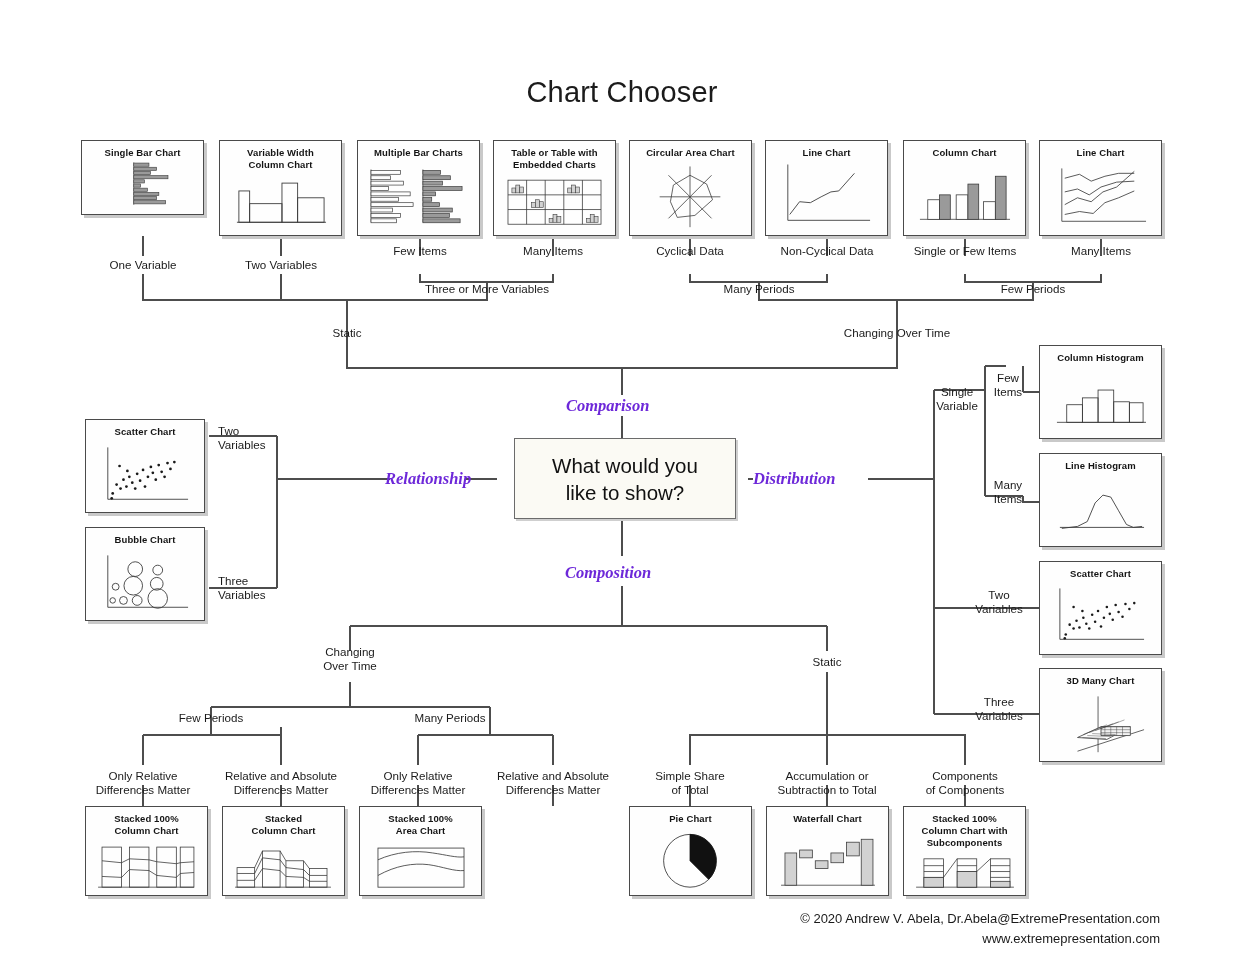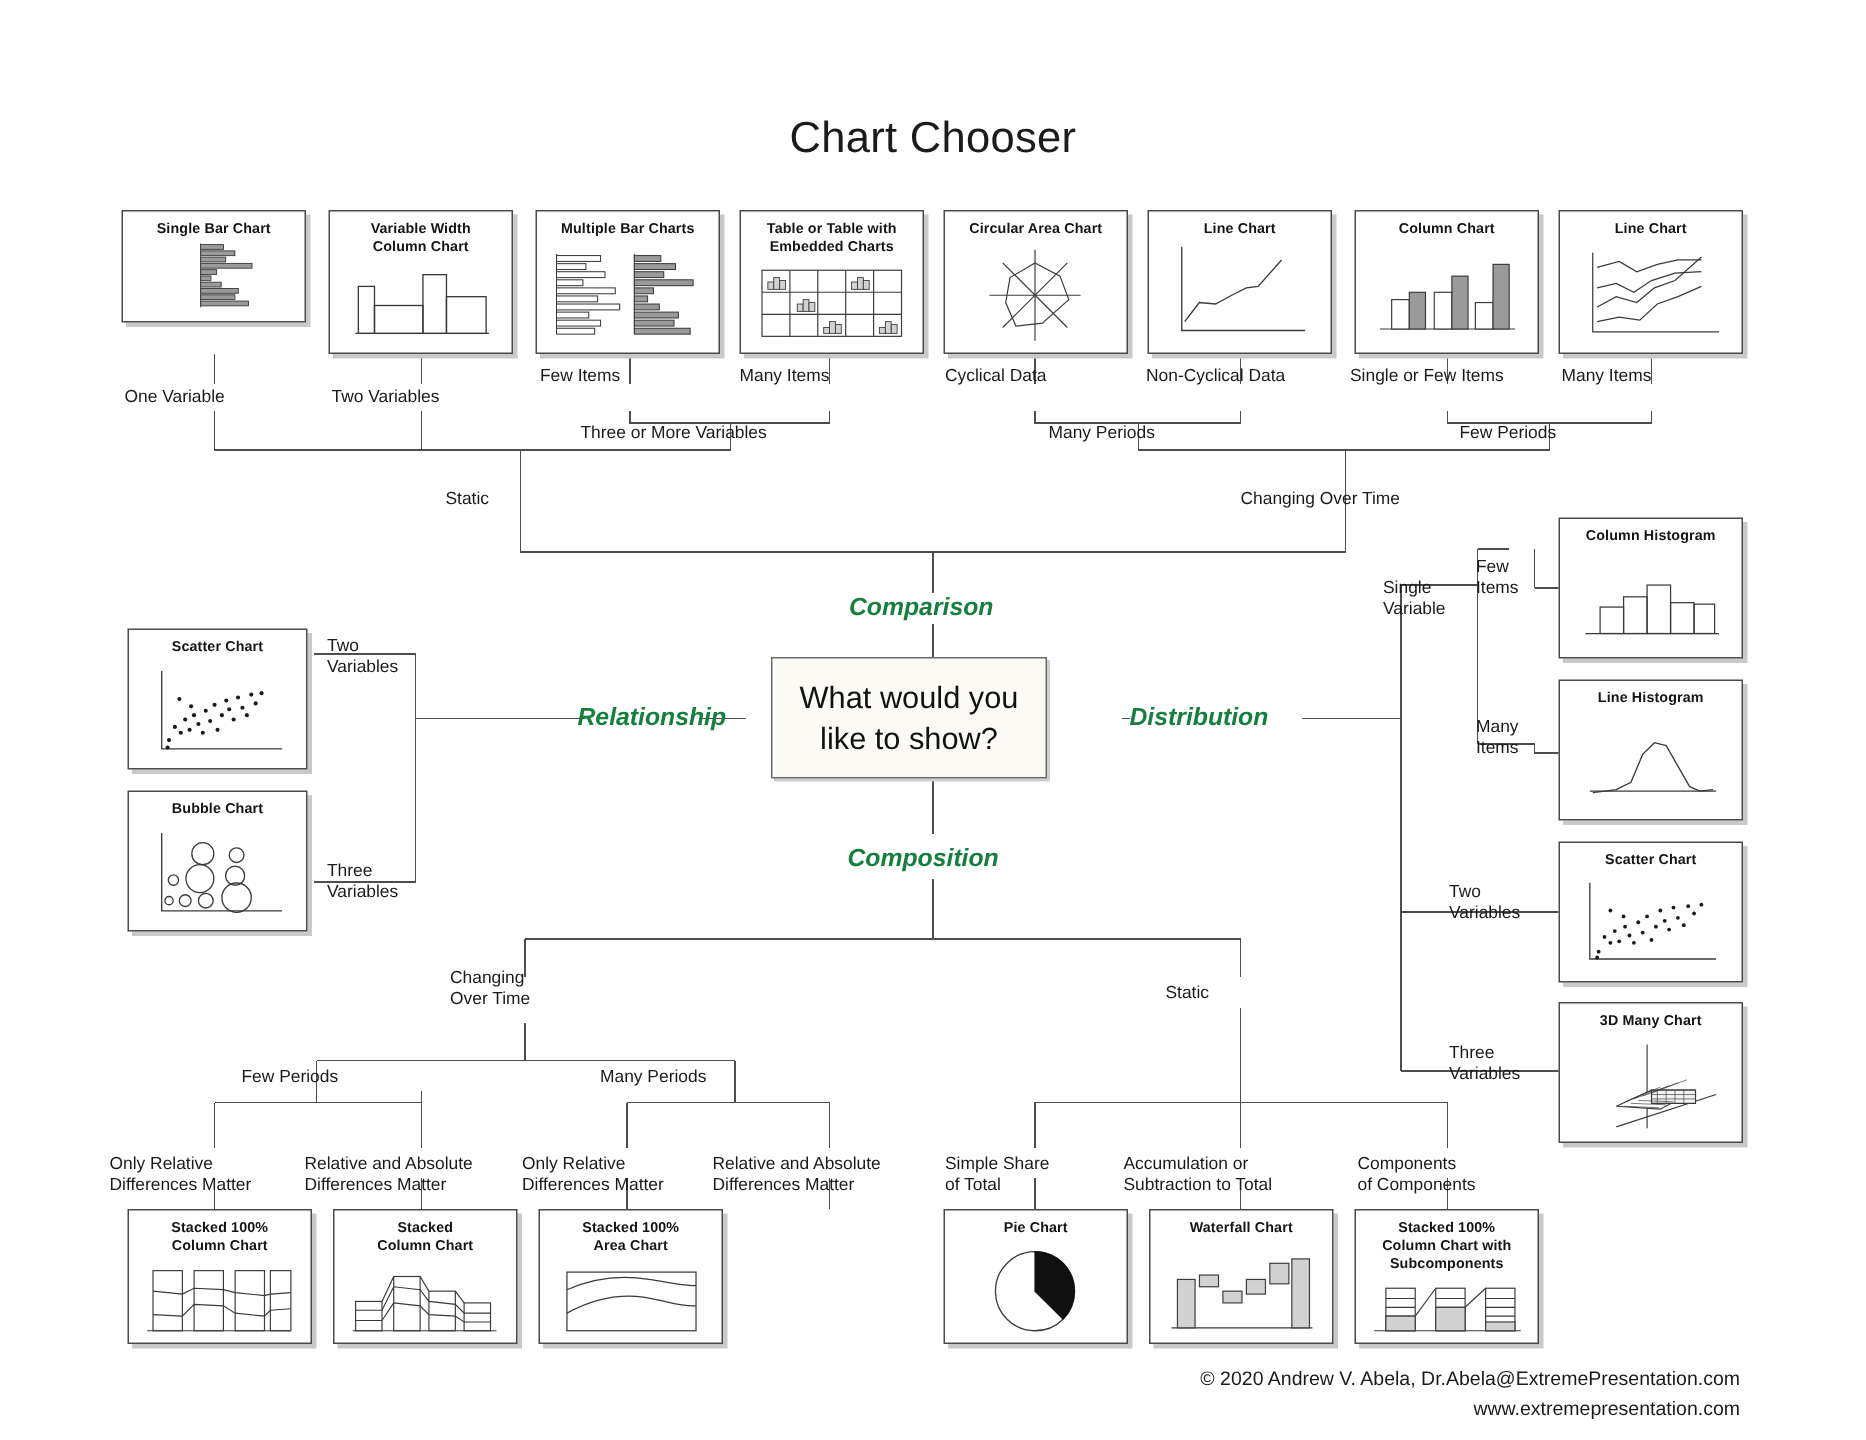--- a/index.html
+++ b/index.html
@@ -28,25 +28,25 @@
   
   .centerbox{
     position:absolute;background:#fbfaf4;border:1px solid #6b6b6b;
     box-shadow:2px 2px 0 0 #cfcfcf;box-sizing:border-box;
     display:flex;align-items:center;justify-content:center;
     font-size:20.5px;line-height:27px;text-align:center;color:#111;
   }
   
   .lbl{
     position:absolute;font-size:11.6px;line-height:14px;color:#1a1a1a;
-    text-align:left;white-space:pre-line;
+    text-align:center;white-space:pre-line;
   }
   .branch{
     position:absolute;font-size:16.5px;font-weight:bold;font-style:italic;
-    color:#15803d;white-space:nowrap;
+    color:#6d28d9;white-space:nowrap;font-family:Liberation Serif, serif;
   }
   
   .foot{
     position:absolute;right:84px;font-size:13px;color:#1a1a1a;text-align:right;
   }
   .lines{position:absolute;left:0;top:0;width:1244px;height:960px;pointer-events:none;}
 </style>
 </head>
 <body>
 
@@ -306,21 +306,21 @@
   <div class="lbl" style="left:699px;top:282px;width:120px;">Many Periods</div>
   <div class="lbl" style="left:973px;top:282px;width:120px;">Few Periods</div>
   <div class="lbl" style="left:297px;top:326px;width:100px;">Static</div>
   <div class="lbl" style="left:827px;top:326px;width:140px;">Changing Over Time</div>
 
   <div class="branch" style="left:566px;top:396px;">Comparison</div>
   <div class="branch" style="left:385px;top:469px;">Relationship</div>
   <div class="branch" style="left:753px;top:469px;">Distribution</div>
   <div class="branch" style="left:565px;top:563px;">Composition</div>
 
-  <div class="centerbox" style="left:514px;top:438px;width:184px;height:81px;">
+  <div class="centerbox" style="left:514px;top:438px;width:222px;height:81px;">
     <div>
       <span>What would you</span><br>
       <span>like to show?</span>
     </div>
   </div>
 
   <div class="card" style="left:85px;top:419px;width:120px;height:94px;">
     <div class="cap">Scatter Chart</div>
     <svg viewBox="0 0 120 94">
       <g stroke="#3a3a3a" stroke-width=".9" fill="none">

